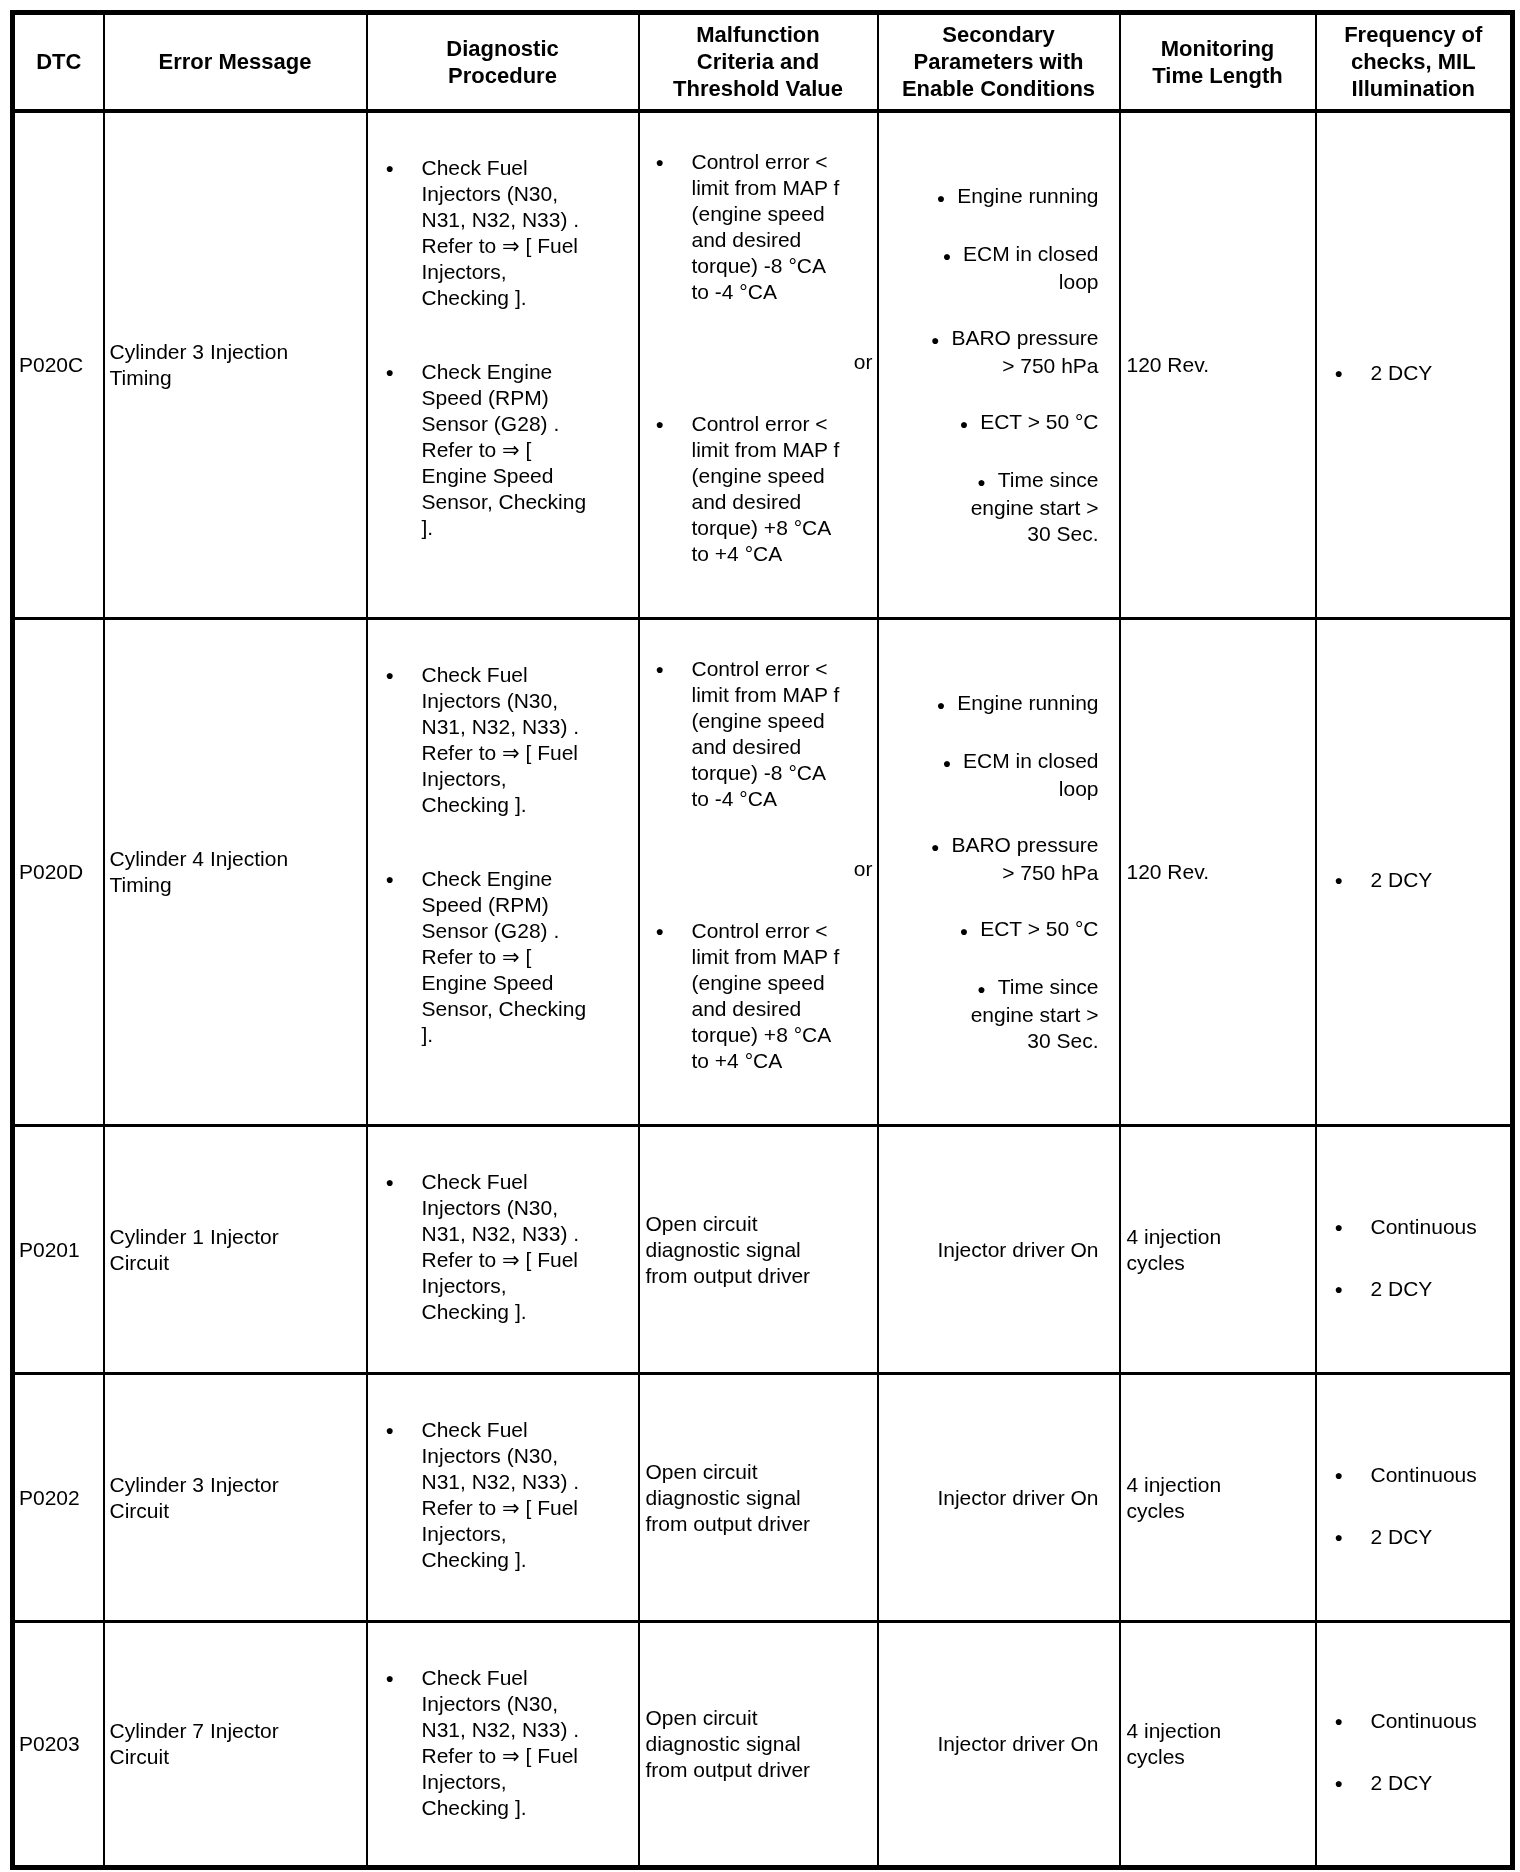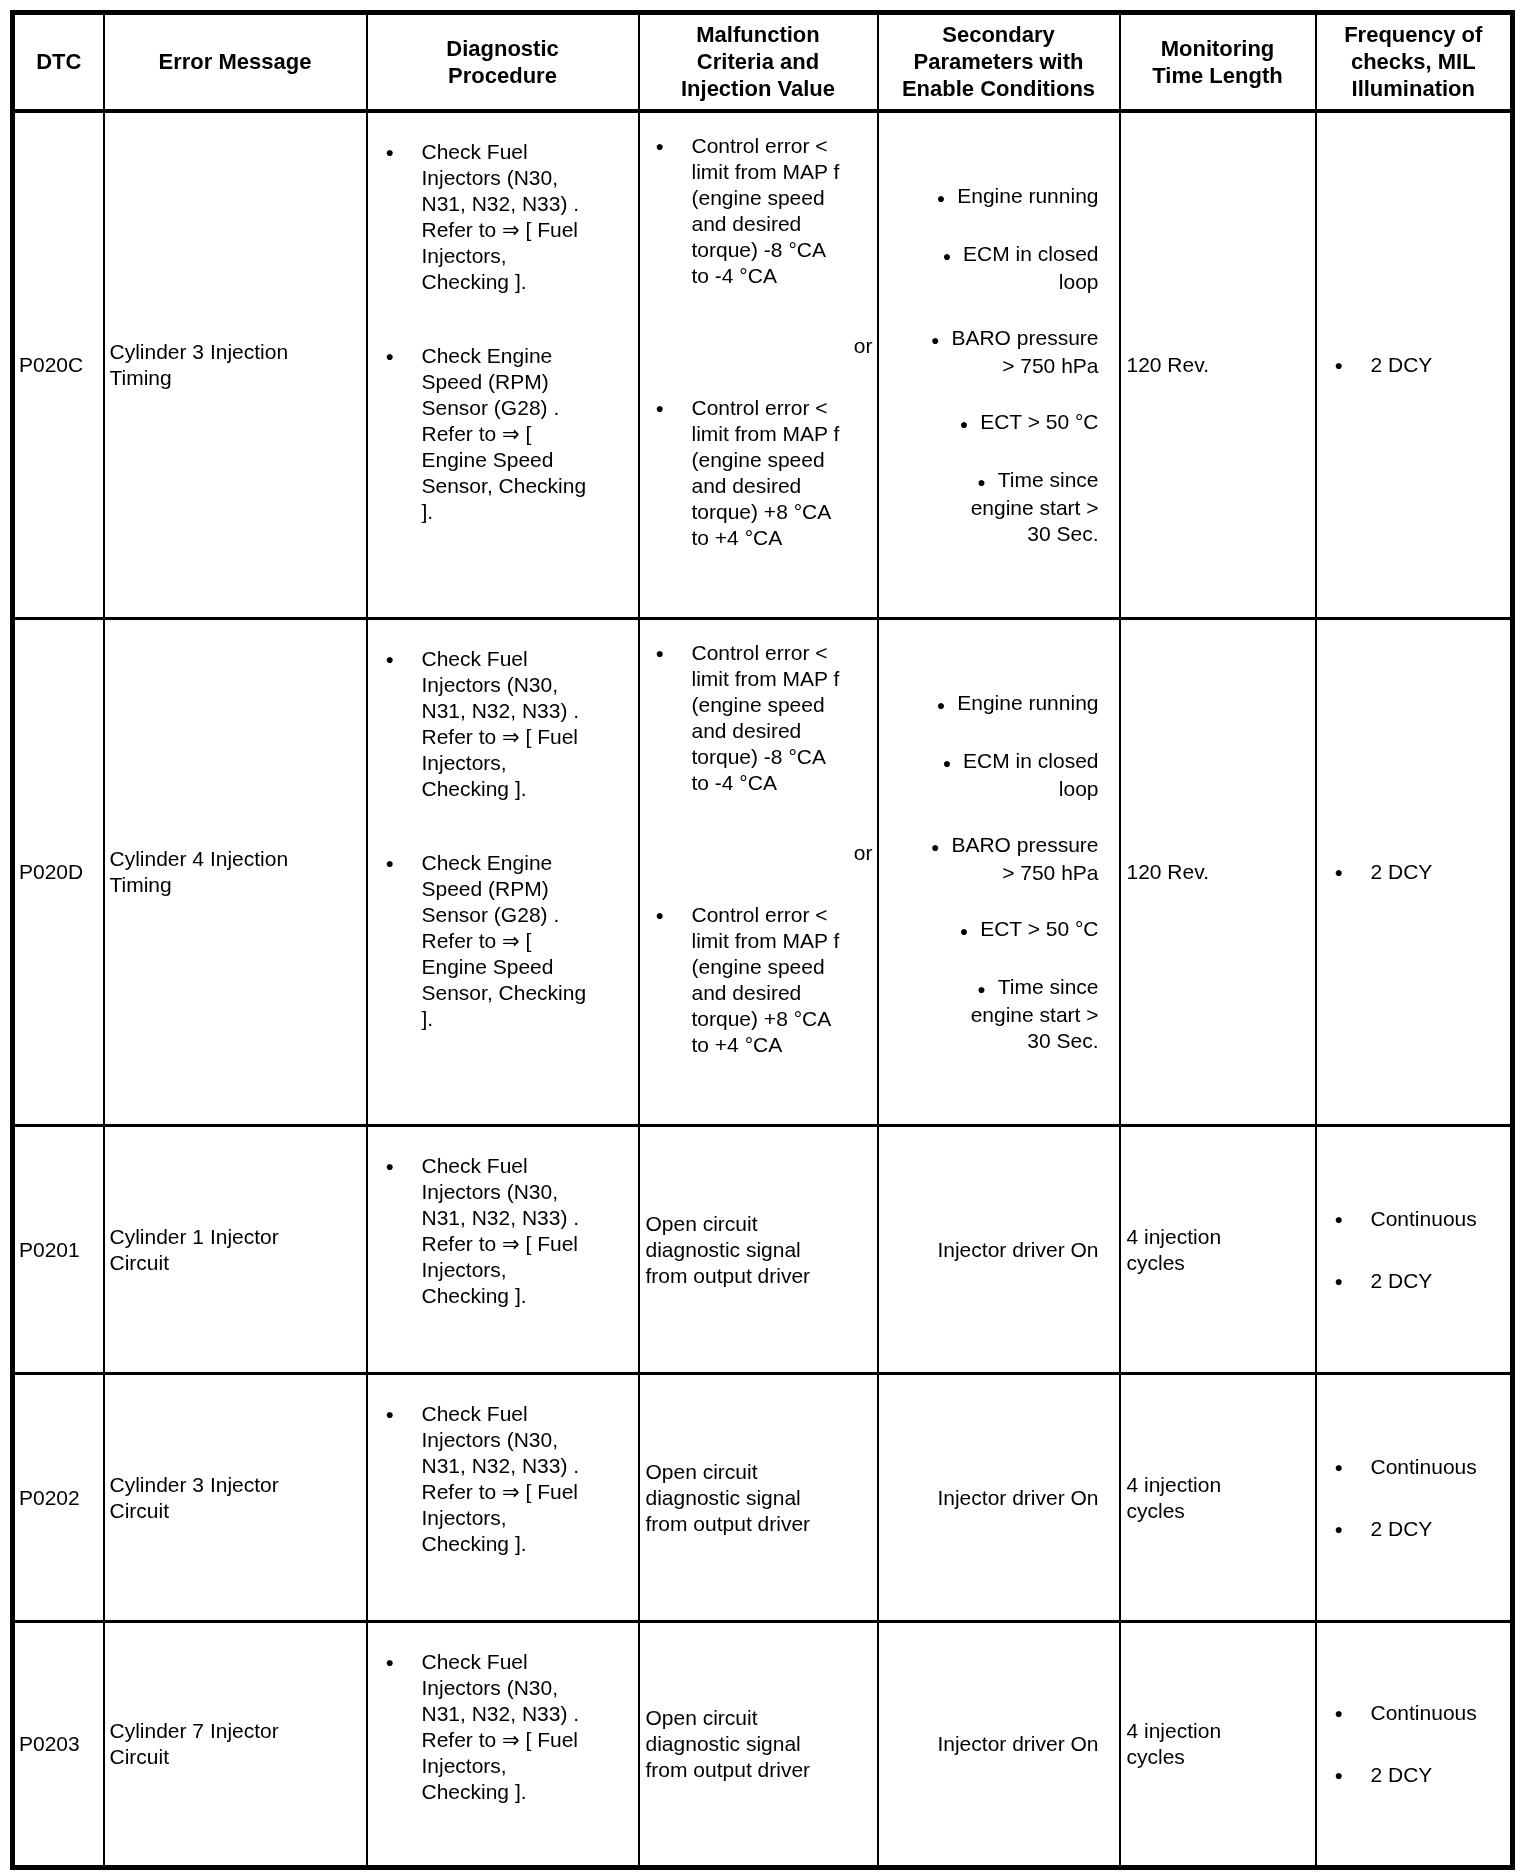--- a/index.html
+++ b/index.html
@@ -67,20 +67,21 @@
   .li .bullet {
     position: absolute;
     left: 10px;
     top: 0;
     font-size: 14px;
     line-height: 26px;
   }
   .li-text {
     display: block;
     white-space: pre-line;
+    margin-top: 16px;
   }
 
   .or-label { margin: 44px 0 36px 0; text-align: right; }
 
   
   .sec-item { margin-bottom: 30px; }
   .sec-item:last-child { margin-bottom: 0; }
   .sec-item .bullet { font-size: 14px; margin-right: 12px; }
   .sec-text { white-space: pre-line; }
 </style>
@@ -98,21 +99,21 @@
     <col style="width:197px">
   </colgroup>
   <thead>
     <tr style="height:98px">
       <th>DTC</th>
       <th>Error Message</th>
       <th>Diagnostic
 Procedure</th>
       <th>Malfunction
 Criteria and
-Injection Value</th>
+Threshold Value</th>
       <th>Secondary
 Parameters with
 Enable Conditions</th>
       <th>Monitoring
 Time Length</th>
       <th>Frequency of
 checks, MIL
 Illumination</th>
     </tr>
   </thead>

